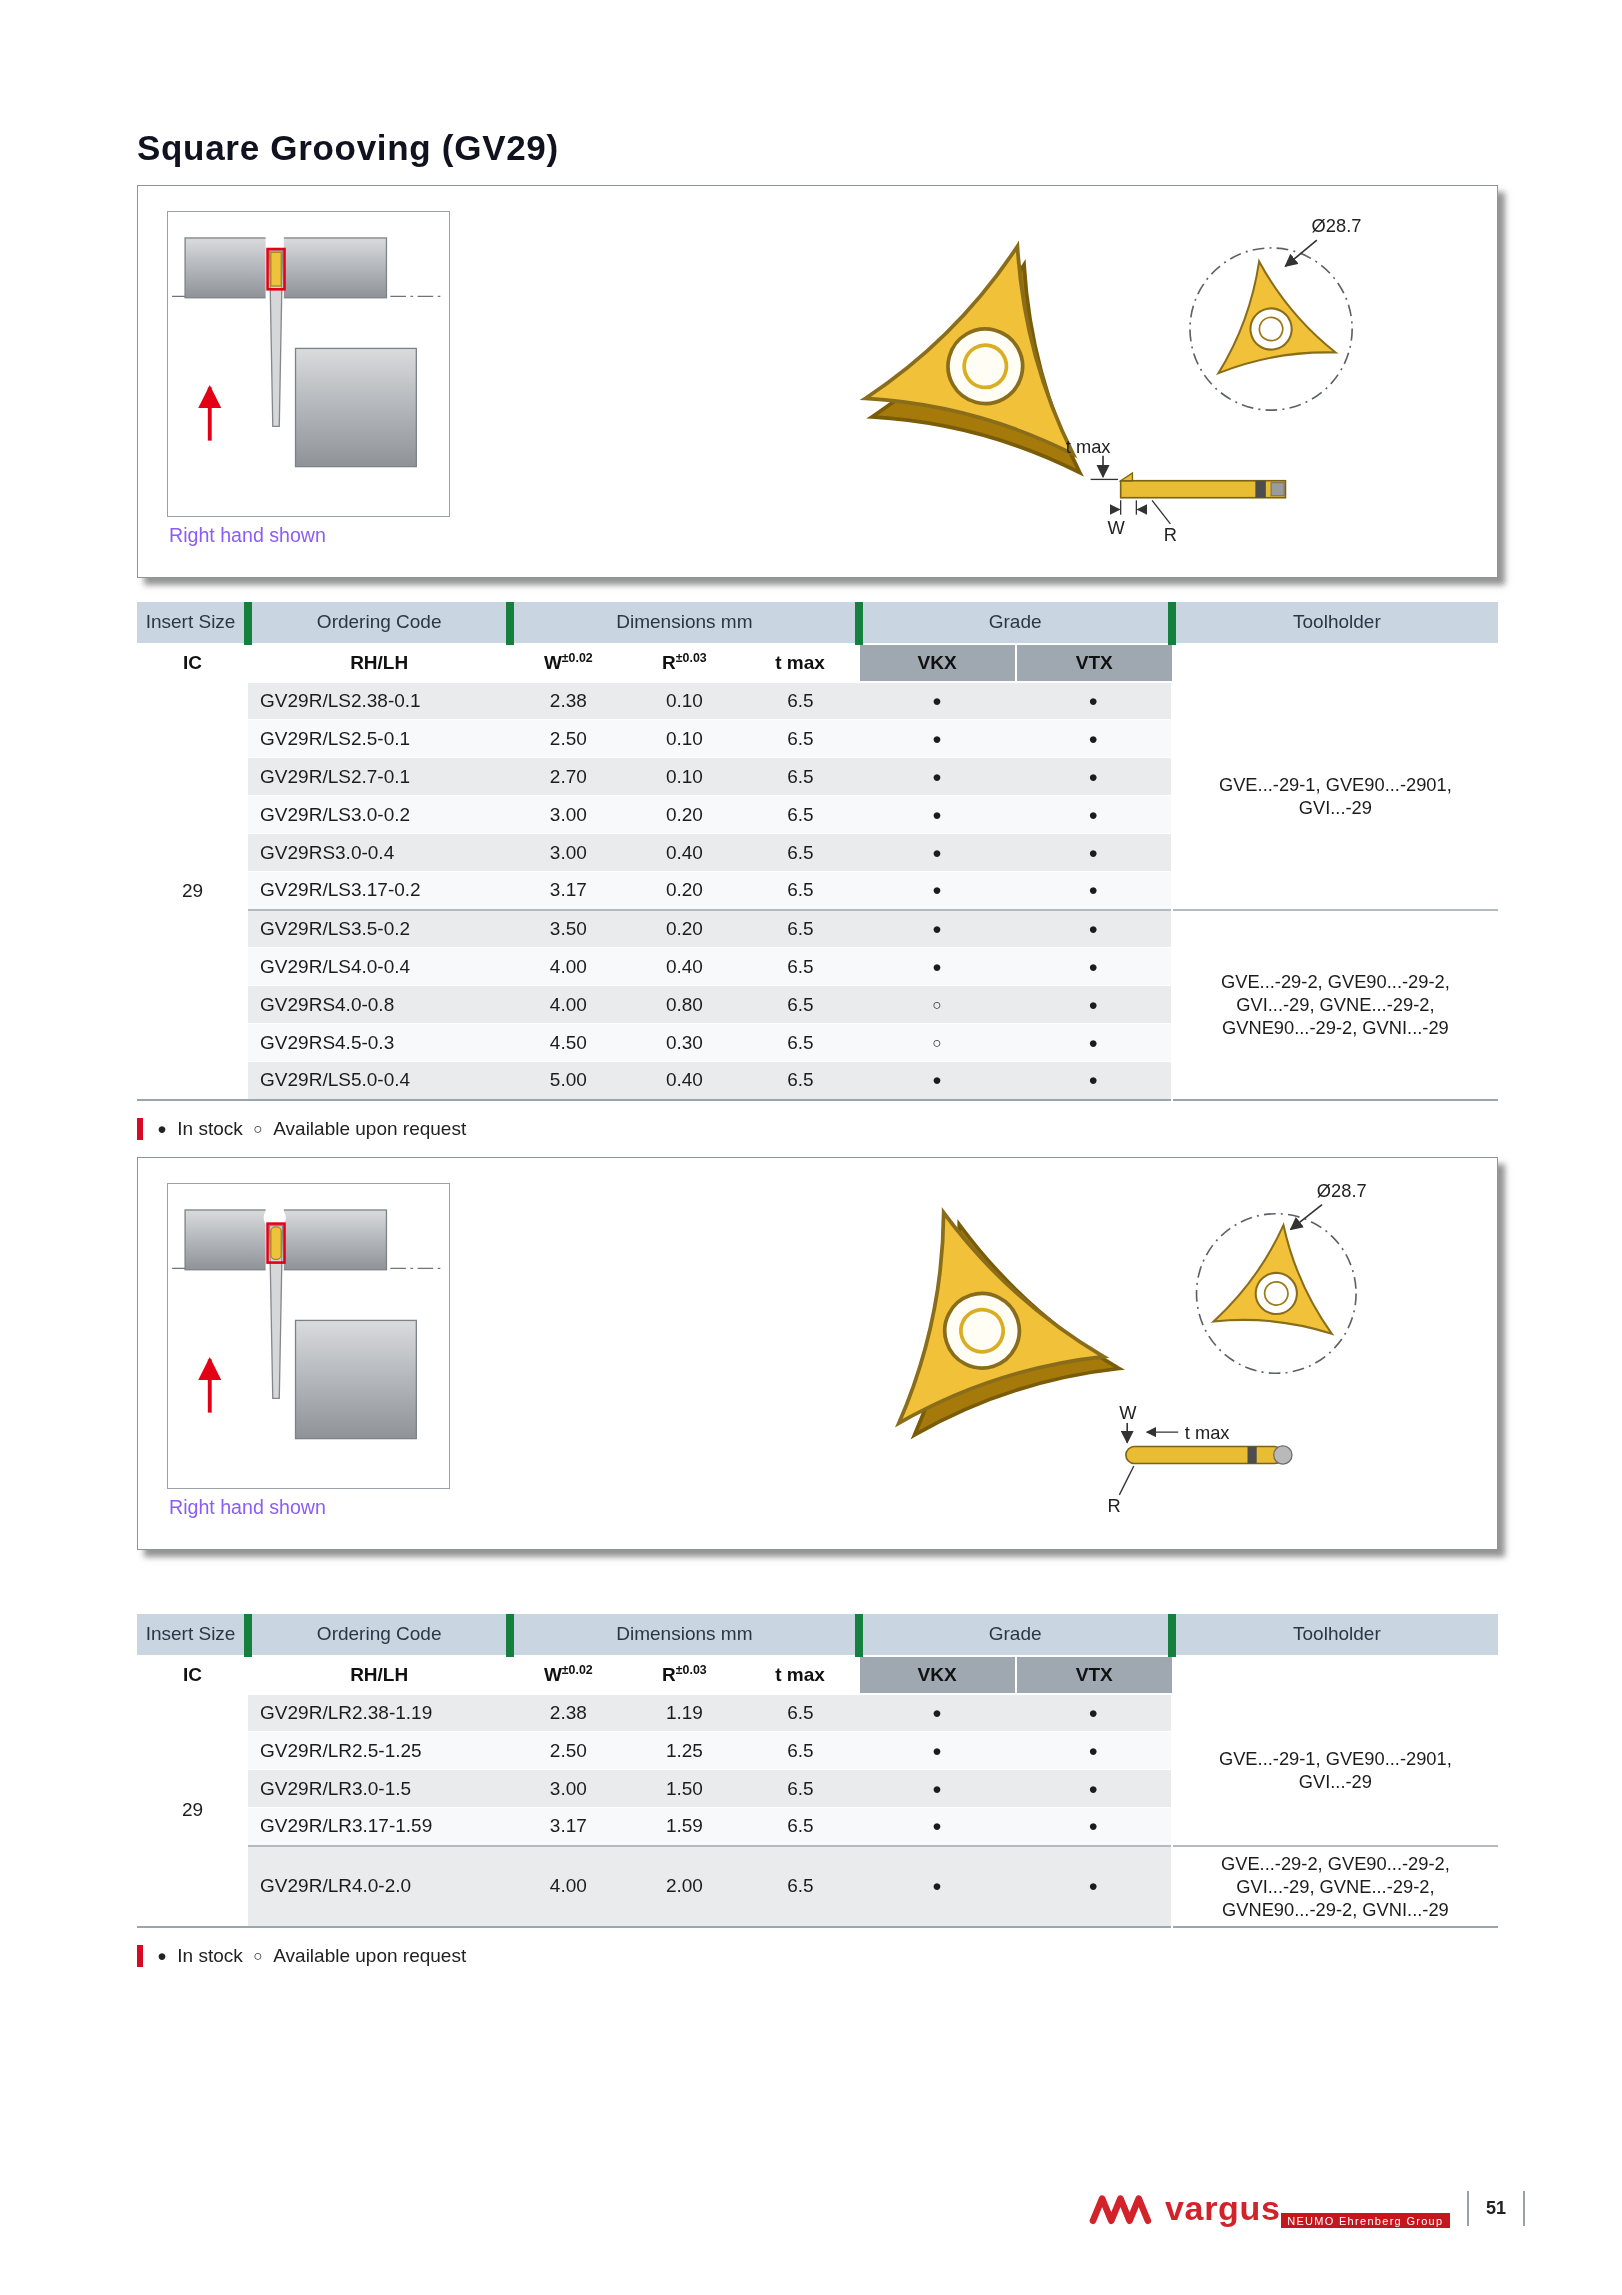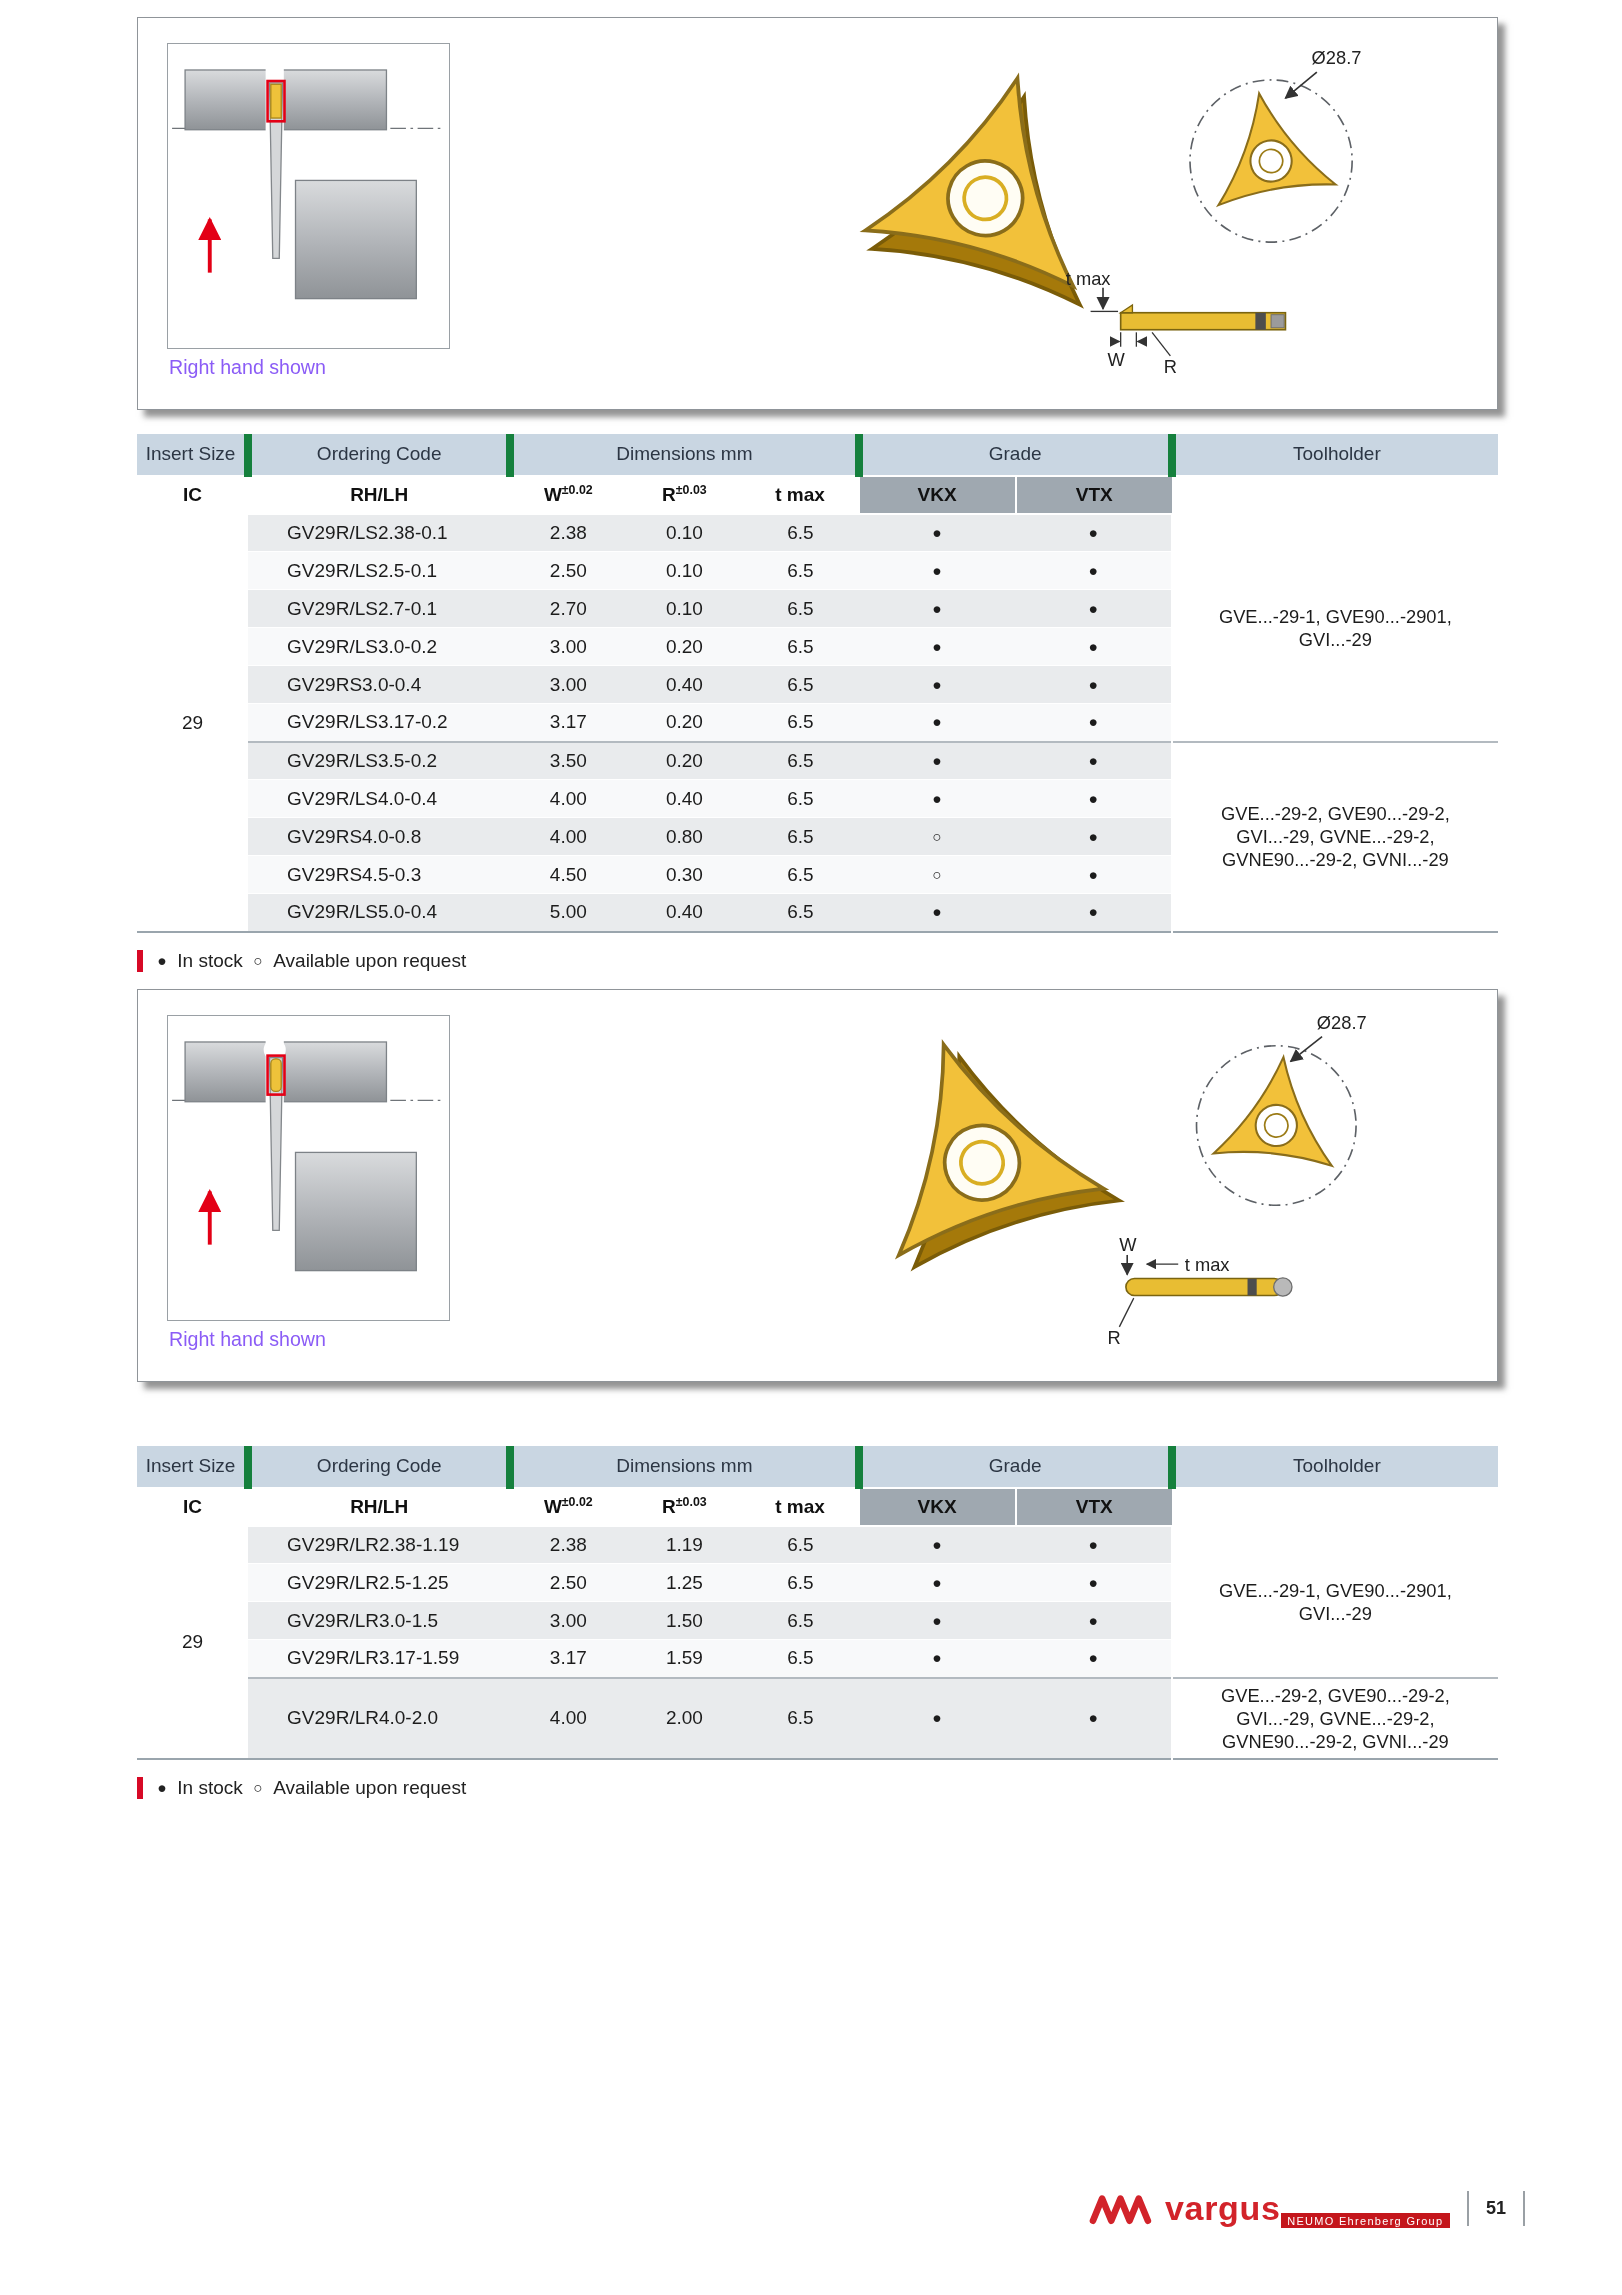--- a/index.html
+++ b/index.html
@@ -31,21 +31,21 @@
   .spec-table th, .spec-table td { font-size:19px; }
   .hrow1 th {
     background:#c9d6e2; height:42px; font-weight:normal; color:#2c3644;
     border-bottom:2.6px solid #fff; border-right:8px solid #15803d; text-align:center;
   }
   .hrow1 th:last-child { border-right:none; }
   .hrow2 th { height:38px; font-weight:bold; color:#111; background:#fff; border-bottom:2.6px solid #fff; text-align:center; }
   .hrow2 th.gcell { background:#9fa8b0; border-left:2px solid #fff; }
   .hrow2 sup { font-size:12.4px; font-weight:bold; }
   tbody td { height:38px; border-bottom:1.3px solid #fff; }
-  td.code { text-align:left; padding-left:39px; }
+  td.code { text-align:left; padding-left:12px; }
   td.num { text-align:center; }
   td.dot { text-align:center; font-size:15.7px; }
   .spec-table tbody tr:nth-child(odd) td.d { background:#e9ebed; }
   .spec-table tbody tr:nth-child(even) td.d { background:#f8f9fa; }
   td.ic { text-align:center; background:#fff; }
   td.tool { text-align:center; background:#fff; font-size:18.3px; line-height:23px; border-left:2px solid #fff; }
   tr.grp-start td { border-top:2px solid #b3bac0; }
   tr.tall td { height:81px; }
 
   .legend { margin-top:17px; display:flex; align-items:center; gap:10.5px; font-size:19px; color:#222; }
@@ -86,20 +86,21 @@
     <g id="insertTop">
       <use href="#tg" fill="#f2c13a" stroke="#8a6d1a" stroke-width="3"></use>
       <circle r="30" fill="#ffffff" stroke="#8a6d1a" stroke-width="3"></circle>
       <circle r="17" fill="none" stroke="#9b7b16" stroke-width="2.5"></circle>
     </g>
   </defs>
 </svg>
 
 <div class="content">
 
+  <div class="section-title" id="title1">Square Grooving (GV29)</div>
 
   <div class="diagram-box">
     <div class="sub-box">
       <svg viewBox="0 0 432 468">
         <line x1="6" y1="130" x2="426" y2="130" stroke="#6f7479" stroke-width="2" stroke-dasharray="24 7 4 7"></line>
         <rect x="26" y="40" width="310" height="92" fill="url(#gmetal)" stroke="#7d8287" stroke-width="2"></rect>
         <rect x="150" y="38" width="28" height="96" fill="#ffffff"></rect>
         <rect x="196" y="210" width="186" height="182" fill="url(#gmetal)" stroke="#7d8287" stroke-width="2"></rect>
         <polygon points="156,60 176,60 171,330 161,330" fill="#d5d7d9" stroke="#83878b" stroke-width="2"></polygon>
         <rect x="158" y="62" width="16" height="52" fill="#eec23a" stroke="#a8861a" stroke-width="2"></rect>

